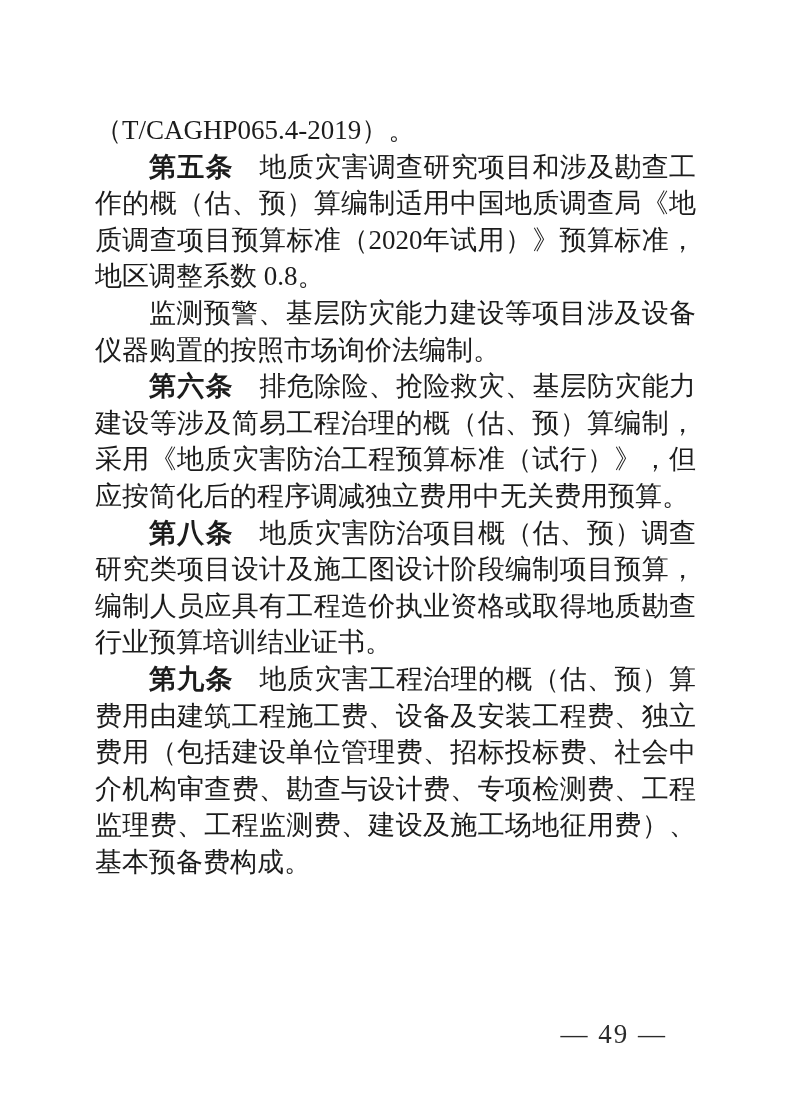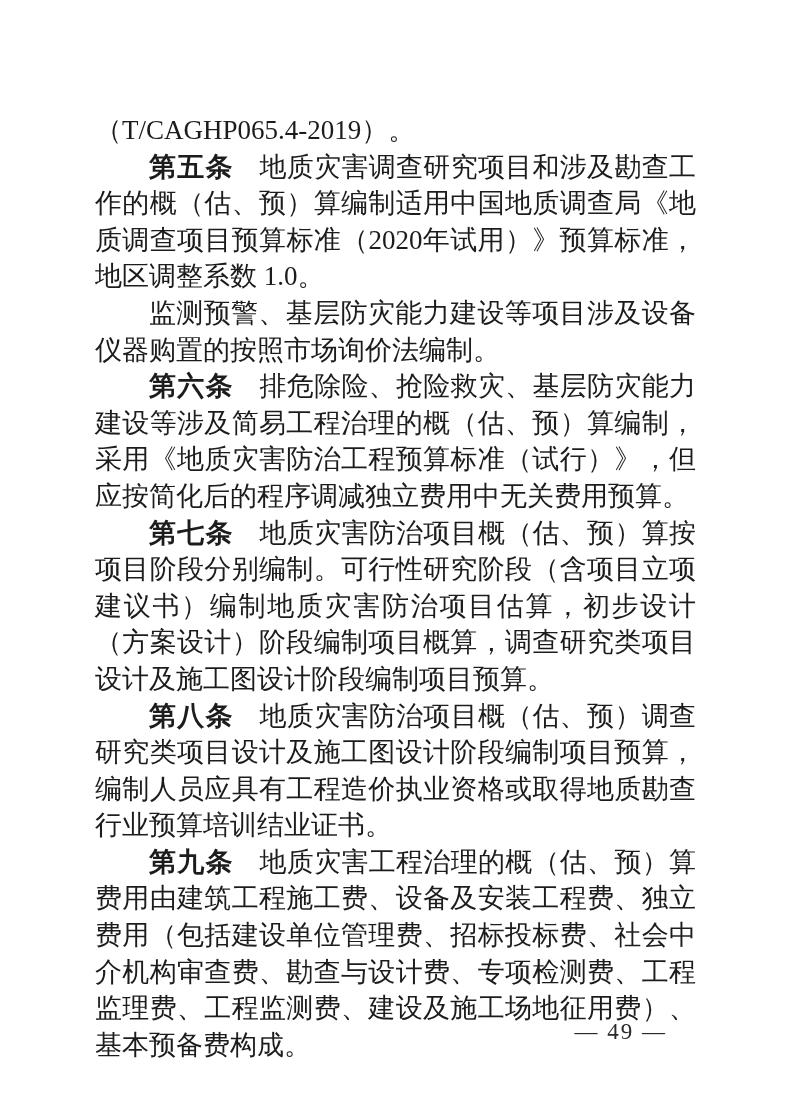--- a/index.html
+++ b/index.html
@@ -28,35 +28,34 @@
   .article-num {
     font-weight: 700;
     font-family: Liberation Sans, sans-serif;
     margin-right: 0.95em;
     letter-spacing: 1px;
   }
   .footer {
     position: absolute;
     right: 122px;
     top: 1019px;
-    font-size: 23px;
+    font-size: 27px;
     color: #2a2a2a;
     letter-spacing: 2px;
     font-family: "Liberation Serif", "DejaVu Serif", serif;
   }
 </style>
 </head>
 <body>
 
 <div class="page">
   <div class="content">
       <p class="para"><span>（T/CAGHP065.4-2019）。</span></p>
-      <p class="para indent"><span class="article-num">第五条</span><span>地质灾害调查研究项目和涉及勘查工作的概（估、预）算编制适用中国地质调查局《地质调查项目预算标准（2020年试用）》预算标准，地区调整系数 1.0。</span></p>
+      <p class="para indent"><span class="article-num">第五条</span><span>地质灾害调查研究项目和涉及勘查工作的概（估、预）算编制适用中国地质调查局《地质调查项目预算标准（2020年试用）》预算标准，地区调整系数 0.8。</span></p>
       <p class="para indent"><span>监测预警、基层防灾能力建设等项目涉及设备仪器购置的按照市场询价法编制。</span></p>
       <p class="para indent"><span class="article-num">第六条</span><span>排危除险、抢险救灾、基层防灾能力建设等涉及简易工程治理的概（估、预）算编制，采用《地质灾害防治工程预算标准（试行）》，但应按简化后的程序调减独立费用中无关费用预算。</span></p>
-      <p class="para indent"><span class="article-num">第七条</span><span>地质灾害防治项目概（估、预）算按项目阶段分别编制。可行性研究阶段（含项目立项建议书）编制地质灾害防治项目估算，初步设计（方案设计）阶段编制项目概算，调查研究类项目设计及施工图设计阶段编制项目预算。</span></p>
       <p class="para indent"><span class="article-num">第八条</span><span>地质灾害防治项目概（估、预）调查研究类项目设计及施工图设计阶段编制项目预算，编制人员应具有工程造价执业资格或取得地质勘查行业预算培训结业证书。</span></p>
       <p class="para indent"><span class="article-num">第九条</span><span>地质灾害工程治理的概（估、预）算费用由建筑工程施工费、设备及安装工程费、独立费用（包括建设单位管理费、招标投标费、社会中介机构审查费、勘查与设计费、专项检测费、工程监理费、工程监测费、建设及施工场地征用费）、基本预备费构成。</span></p>
     </div>
   <div class="footer">
     <span>— 49 —</span>
   </div>
 </div>
 
 </body></html>

